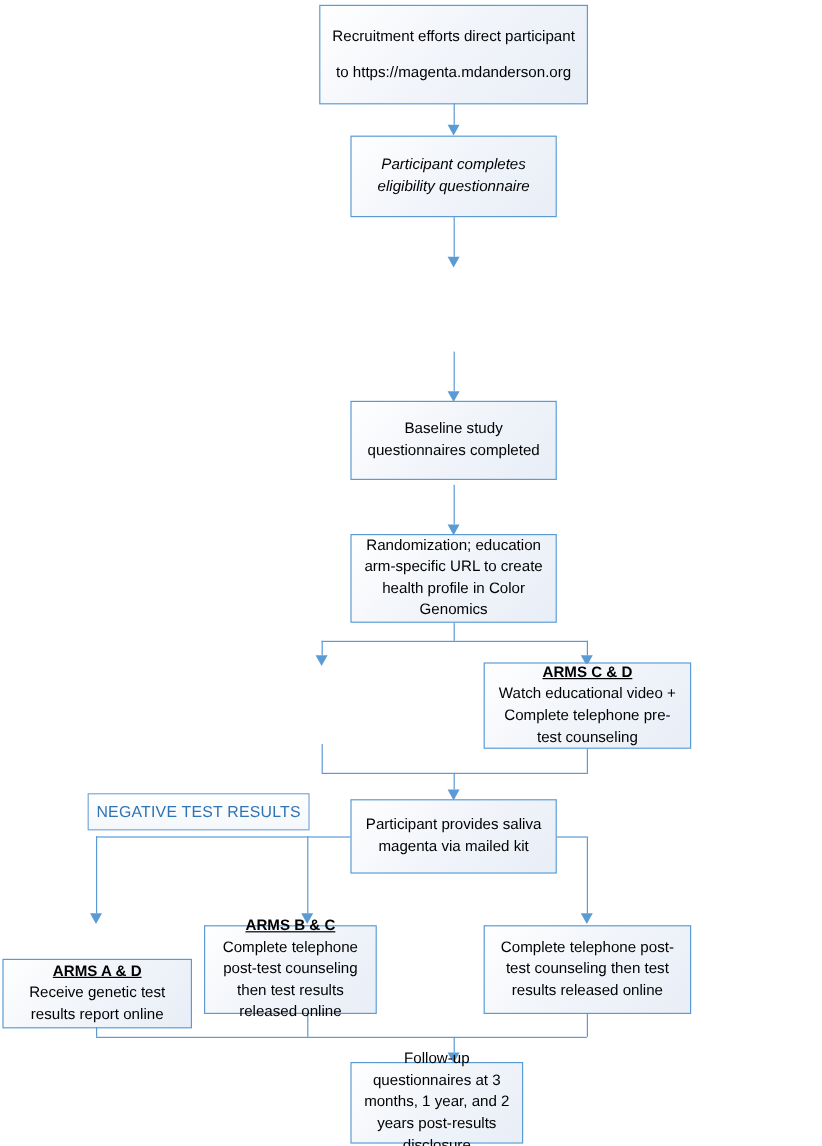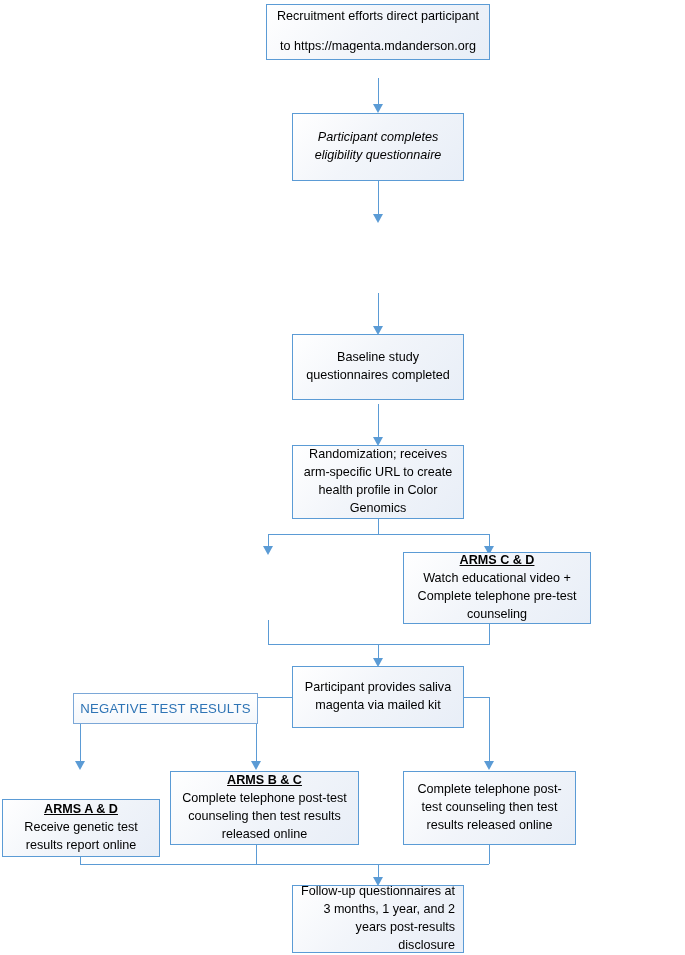--- a/index.html
+++ b/index.html
@@ -74,21 +74,21 @@
     border-right: 5.5px solid transparent;
     border-top: 9px solid #5B9BD5;
     z-index: 3;
   }
 </style>
 </head>
 <body>
 
 <div id="canvas">
 
-  <div class="node" style="left:266px; top:4px; width:224px; height:56px;gap:12px;">
+  <div class="node" style="left:266px; top:4px; width:224px; height:83px;gap:12px;">
     <span>Recruitment efforts direct participant</span>
     <span><span>to </span><span class="url">https://magenta.mdanderson.org</span></span>
   </div>
 
   <div class="vline" style="left:378px; top:78px; height:26px;"></div>
   <div class="arrowdown" style="left:373px; top:104px;"></div>
 
   <div class="node" style="left:292px; top:113px; width:172px; height:68px;font-style:italic;">
     <span>Participant completes eligibility questionnaire</span>
   </div>
@@ -101,43 +101,43 @@
   <div class="arrowdown" style="left:373px; top:326px;"></div>
 
   <div class="node" style="left:292px; top:334px; width:172px; height:66px;">
     <span>Baseline study questionnaires completed</span>
   </div>
 
   <div class="vline" style="left:378px; top:404px; height:33px;"></div>
   <div class="arrowdown" style="left:373px; top:437px;"></div>
 
   <div class="node" style="left:292px; top:445px; width:172px; height:74px;">
-    <span>Randomization; receives arm-specific URL to create health profile in Color Genomics</span>
+    <span>Randomization; education arm-specific URL to create health profile in Color Genomics</span>
   </div>
 
   <div class="vline" style="left:378px; top:519px; height:15px;"></div>
   <div class="hline" style="left:268px; top:534px; width:222px;"></div>
   <div class="vline" style="left:268px; top:534px; height:12px;"></div>
   <div class="arrowdown" style="left:263px; top:546px;"></div>
   <div class="vline" style="left:489px; top:534px; height:12px;"></div>
   <div class="arrowdown" style="left:484px; top:546px;"></div>
 
 
-  <div class="node" style="left:403px; top:552px; width:188px; height:72px;">
+  <div class="node" style="left:403px; top:552px; width:173px; height:72px;">
     <span class="title">ARMS C &amp; D</span>
     <span>Watch educational video + Complete telephone pre-test counseling</span>
   </div>
 
   <div class="vline" style="left:268px; top:620px; height:24px;"></div>
   <div class="vline" style="left:489px; top:624px; height:20px;"></div>
   <div class="hline" style="left:268px; top:644px; width:222px;"></div>
   <div class="vline" style="left:378px; top:644px; height:14px;"></div>
   <div class="arrowdown" style="left:373px; top:658px;"></div>
 
-  <div class="tag" style="left:73px; top:661px; width:185px; height:31px;margin-top:32px;">
+  <div class="tag" style="left:73px; top:661px; width:185px; height:31px;">
     <span>NEGATIVE TEST RESULTS</span>
   </div>
 
   <div class="node" style="left:292px; top:666px; width:172px; height:62px;">
     <span>Participant provides saliva magenta via mailed kit</span>
   </div>
 
   <div class="hline" style="left:80px; top:697px; width:212px;"></div>
   <div class="vline" style="left:80px; top:697px; height:64px;"></div>
   <div class="arrowdown" style="left:75px; top:761px;"></div>
@@ -147,33 +147,33 @@
   <div class="hline" style="left:464px; top:697px; width:25px;"></div>
   <div class="vline" style="left:489px; top:697px; height:64px;"></div>
   <div class="arrowdown" style="left:484px; top:761px;"></div>
 
 
   <div class="node" style="left:2px; top:771px; width:158px; height:58px;margin-top:28px;">
     <span class="title">ARMS A &amp; D</span>
     <span>Receive genetic test results report online</span>
   </div>
 
-  <div class="node" style="left:170px; top:771px; width:189px; height:74px;">
+  <div class="node" style="left:170px; top:771px; width:144px; height:74px;">
     <span class="title">ARMS B &amp; C</span>
     <span>Complete telephone post-test counseling then test results released online</span>
   </div>
 
   <div class="node" style="left:403px; top:771px; width:173px; height:74px;">
     <span>Complete telephone post-test counseling then test results released online</span>
   </div>
 
   <div class="vline" style="left:80px; top:845px; height:19px;"></div>
   <div class="vline" style="left:256px; top:845px; height:19px;"></div>
   <div class="vline" style="left:489px; top:845px; height:19px;"></div>
   <div class="hline" style="left:80px; top:864px; width:409px;"></div>
   <div class="vline" style="left:378px; top:864px; height:13px;"></div>
   <div class="arrowdown" style="left:373px; top:877px;"></div>
 
-  <div class="node" style="left:292px; top:885px; width:172px; height:68px;text-align:right;">
+  <div class="node" style="left:292px; top:885px; width:144px; height:68px;">
     <span>Follow-up questionnaires at 3 months, 1 year, and 2 years post-results disclosure</span>
   </div>
 
 </div>
 
 </body></html>

